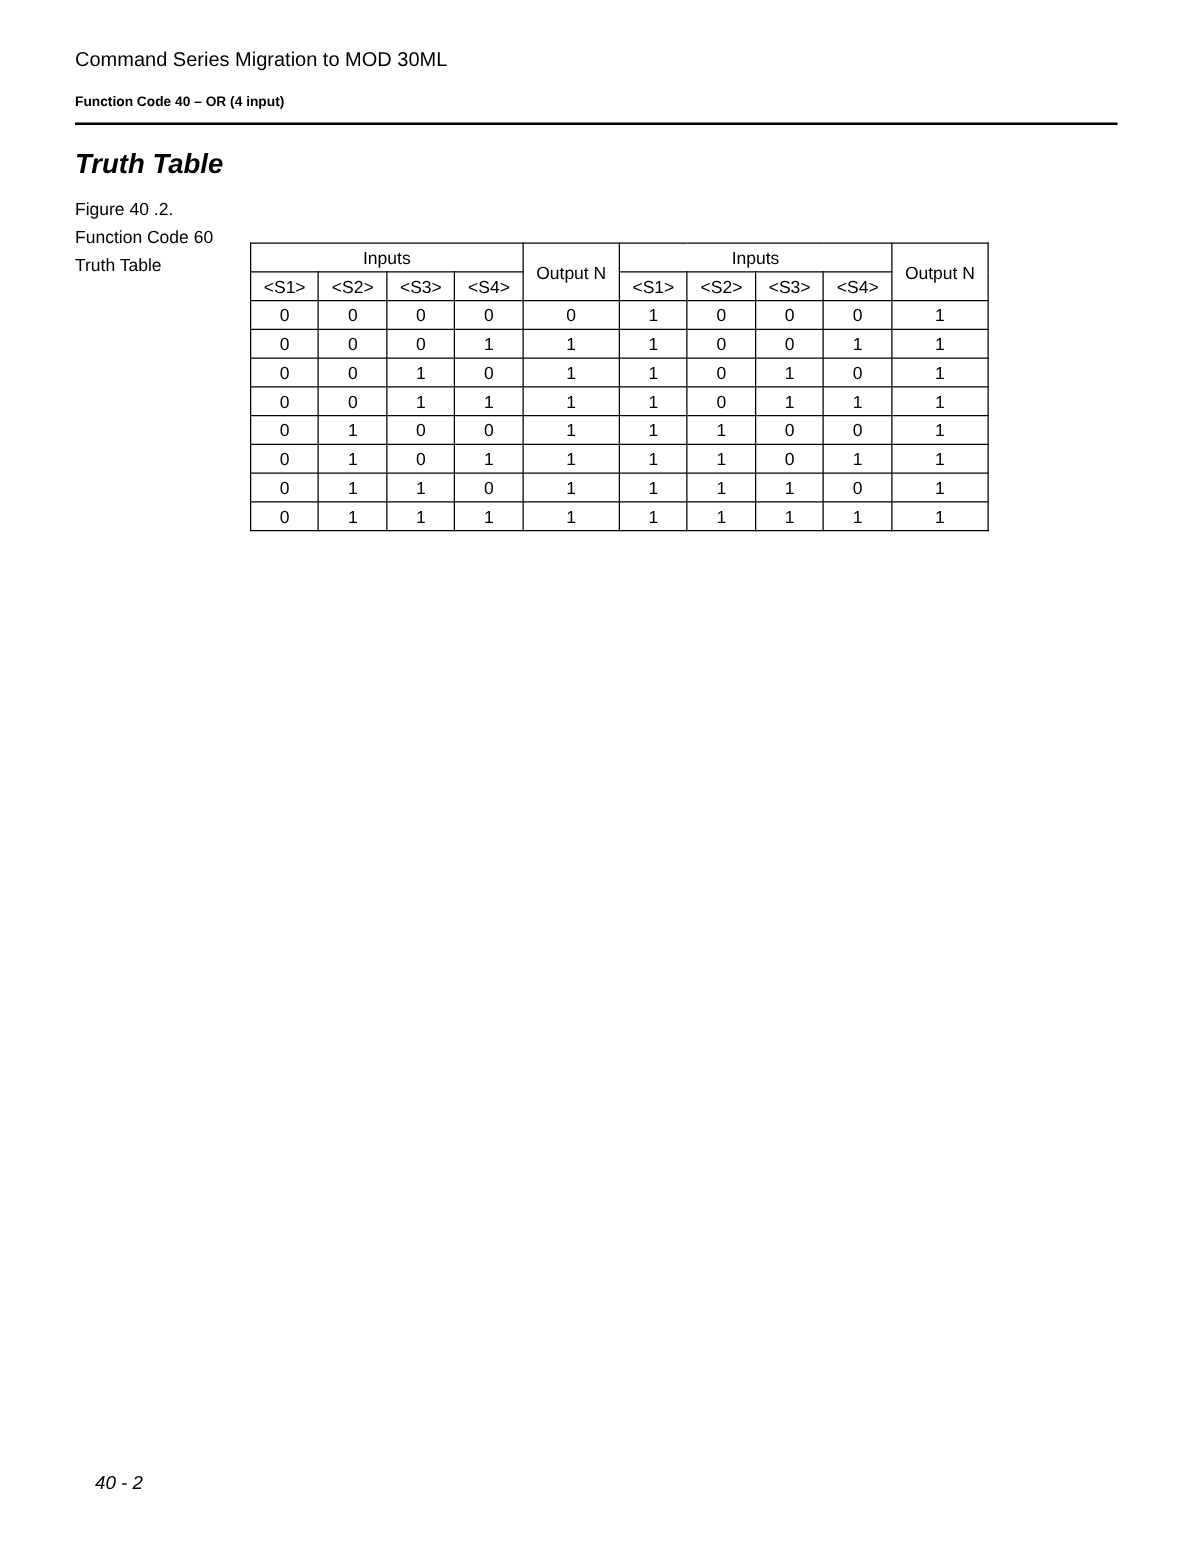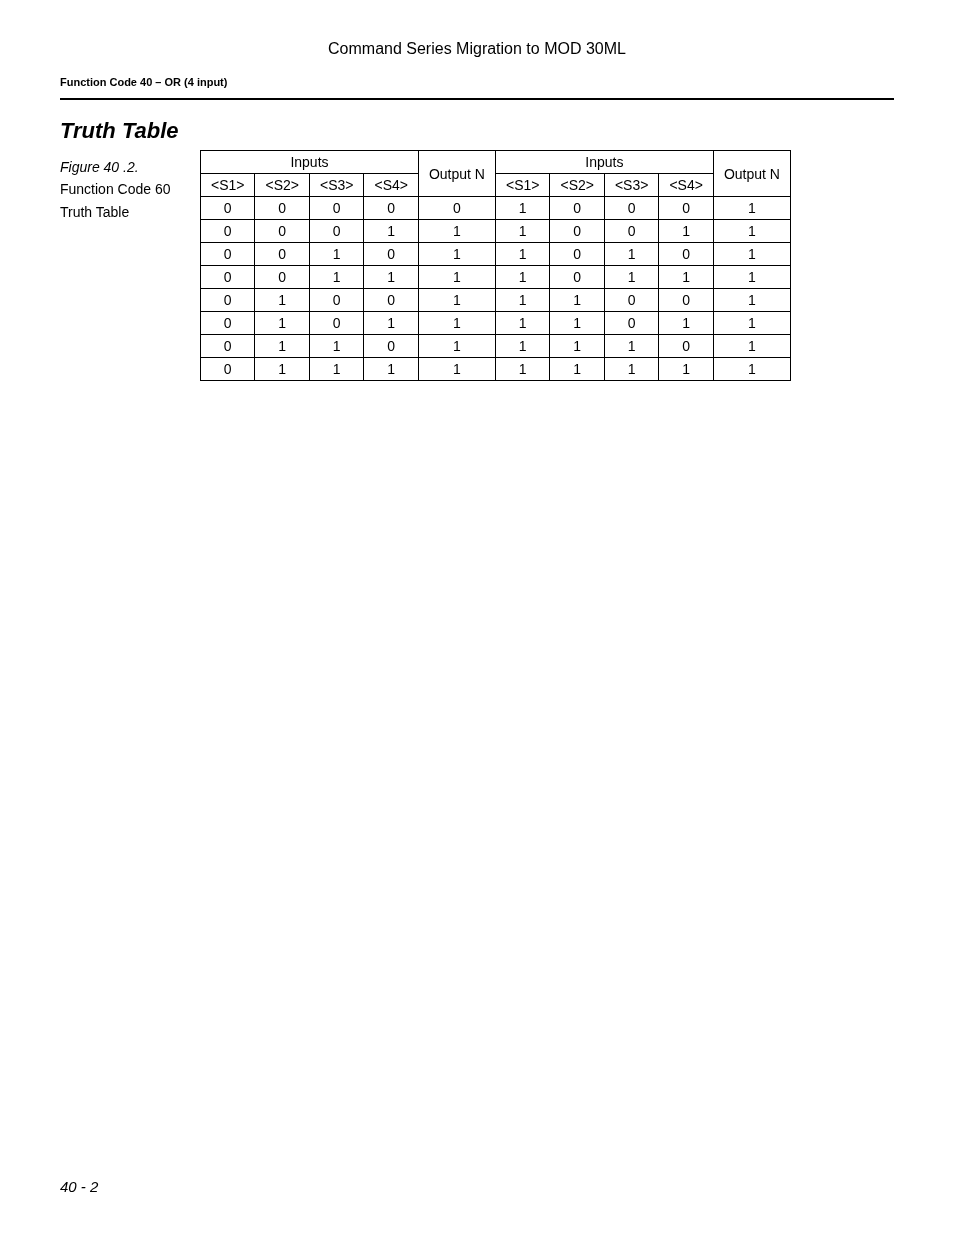--- a/index.html
+++ b/index.html
@@ -8,21 +8,20 @@
     padding: 40px 60px;
     width: 954px;
     height: 1235px;
     box-sizing: border-box;
     position: relative;
     color: #000;
   }
   .page-header {
     font-size: 16px;
     margin-bottom: 18px;
-    text-align: center;
   }
   .subheader {
     font-weight: bold;
     font-size: 11px;
     margin-bottom: 10px;
   }
   hr.rule {
     border: none;
     border-top: 2px solid #000;
     margin: 0 0 18px 0;
@@ -37,39 +36,39 @@
     display: flex;
     align-items: flex-start;
   }
   .fig-caption {
     width: 140px;
     font-size: 14px;
     padding-top: 6px;
     line-height: 1.6;
   }
   .fig-caption .fig-label {
-    font-style: italic;
   }
   .truth-table {
     border-collapse: collapse;
     font-size: 14px;
+    margin-top: 44px;
   }
   .truth-table td, .truth-table th {
     border: 1px solid #000;
     text-align: center;
     padding: 3px 10px;
     font-weight: normal;
   }
   .truth-table .group-header {
     font-weight: normal;
   }
   .page-number {
     position: absolute;
     bottom: 40px;
-    left: 60px;
+    left: 76px;
     font-style: italic;
     font-size: 15px;
   }
 </style>
 </head>
 <body>
 
 <div class="page-header">Command Series Migration to MOD 30ML</div>
 <div class="subheader">Function Code 40 – OR (4 input)</div>
 <hr class="rule">

